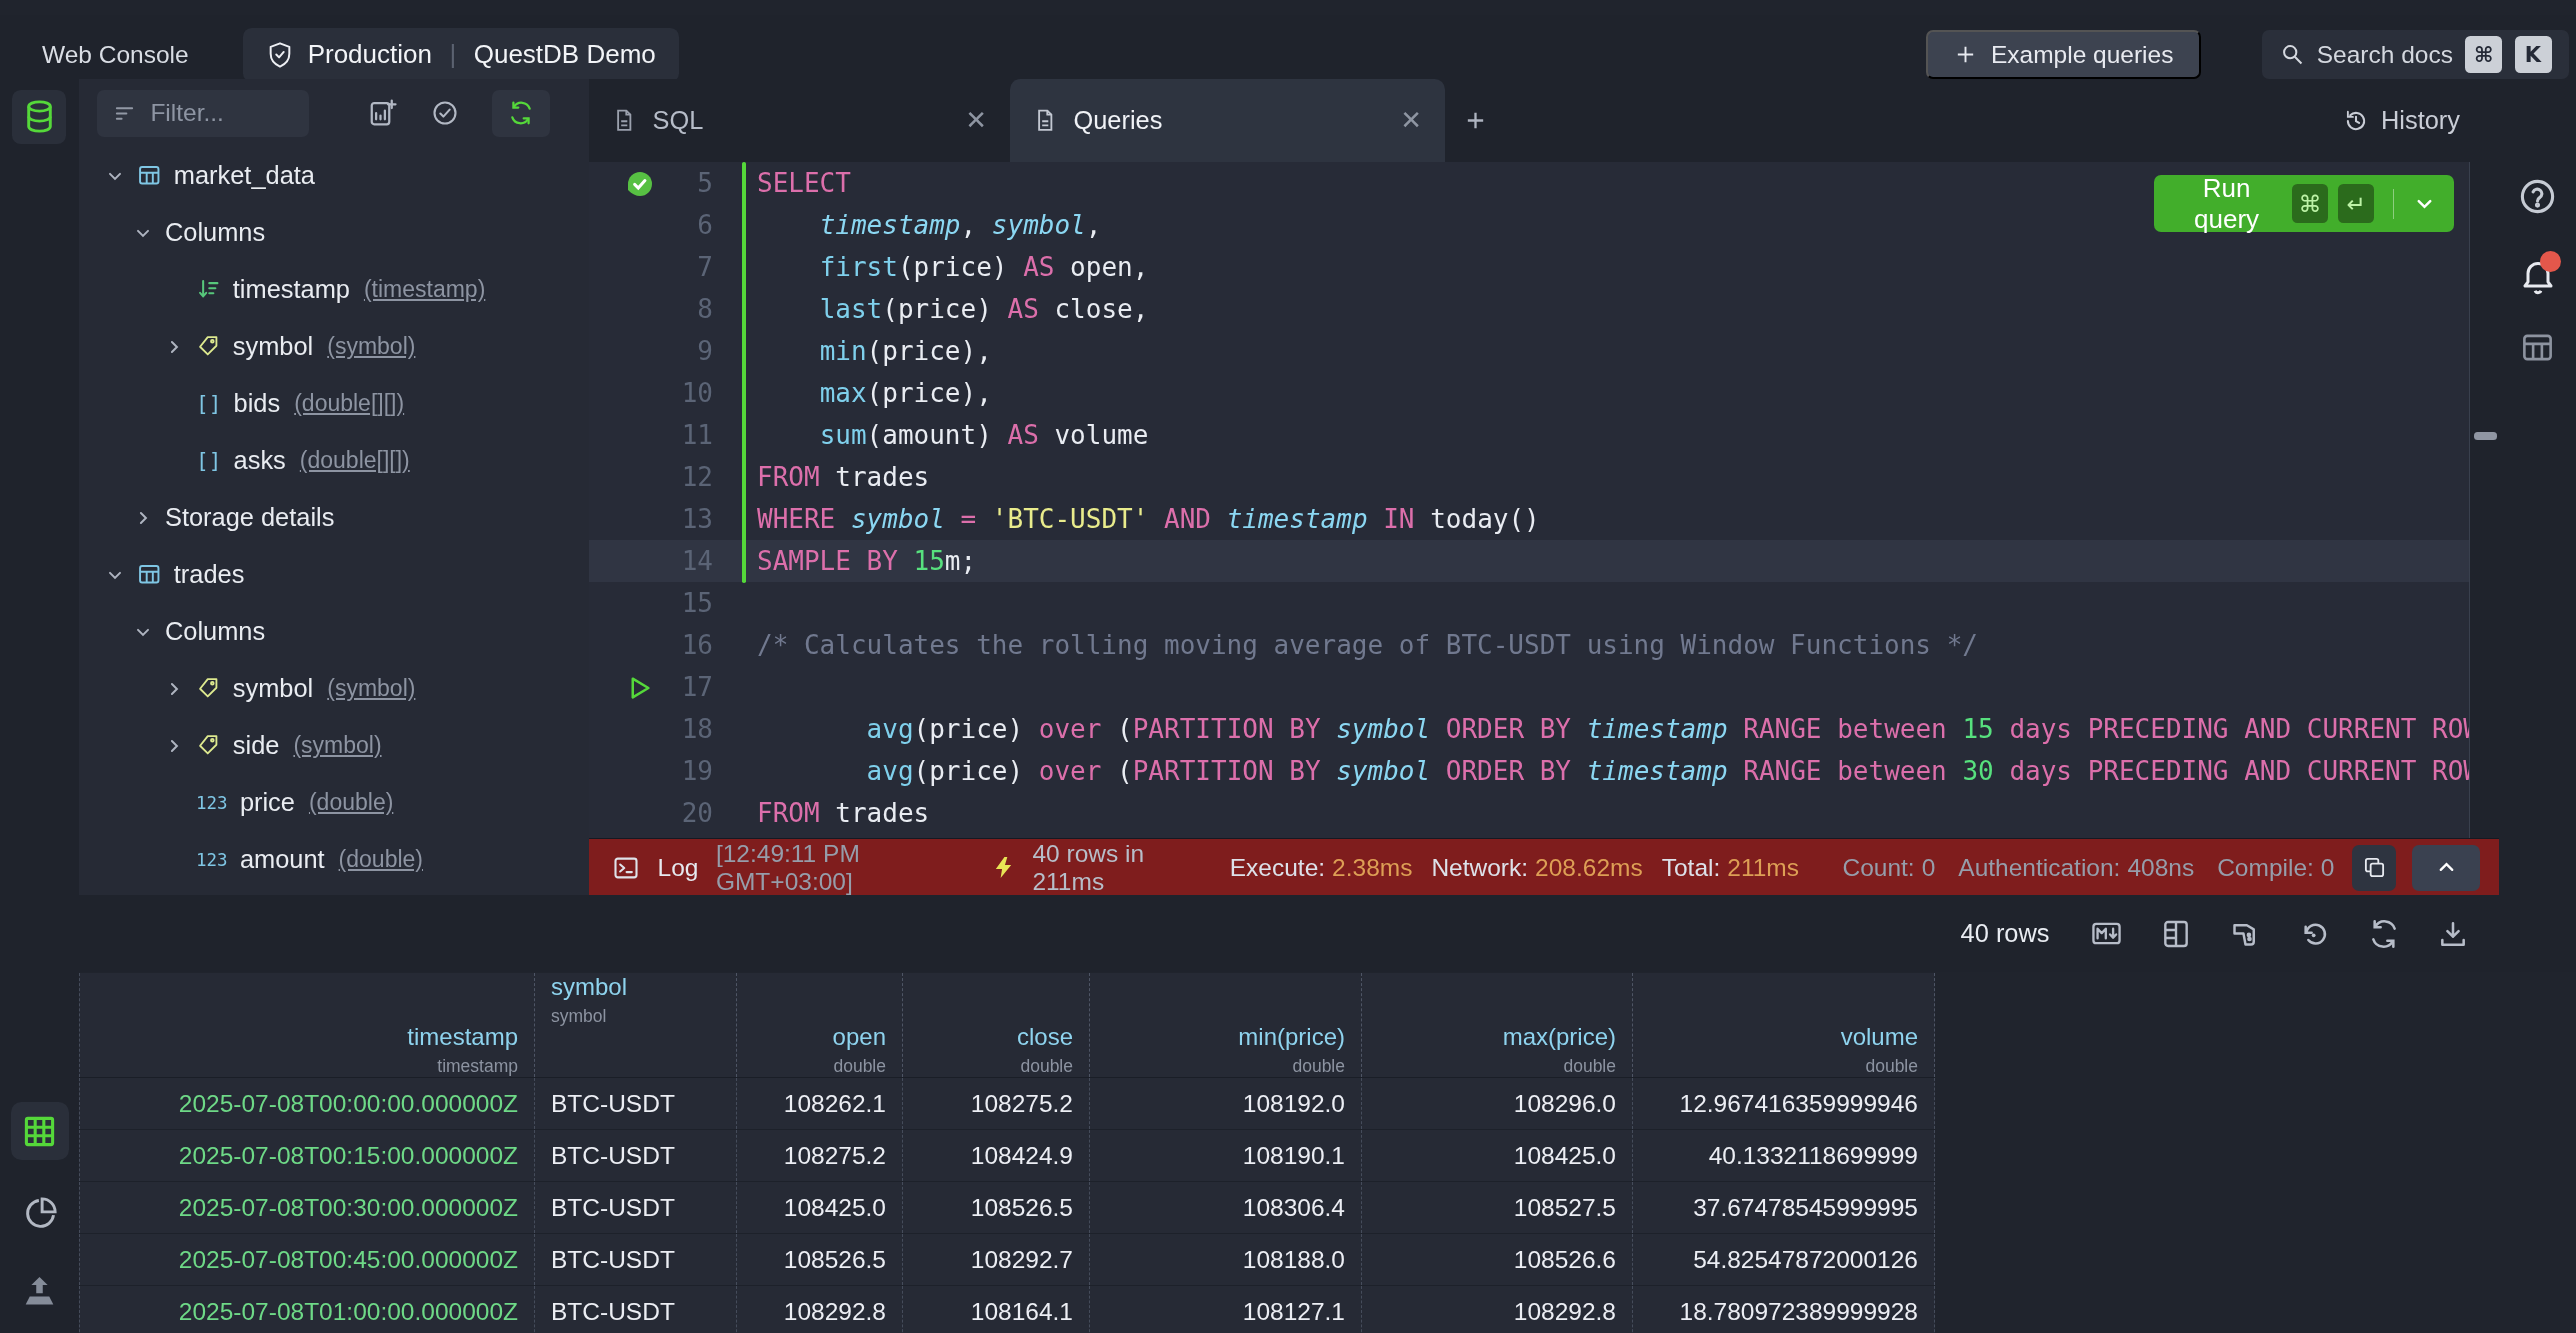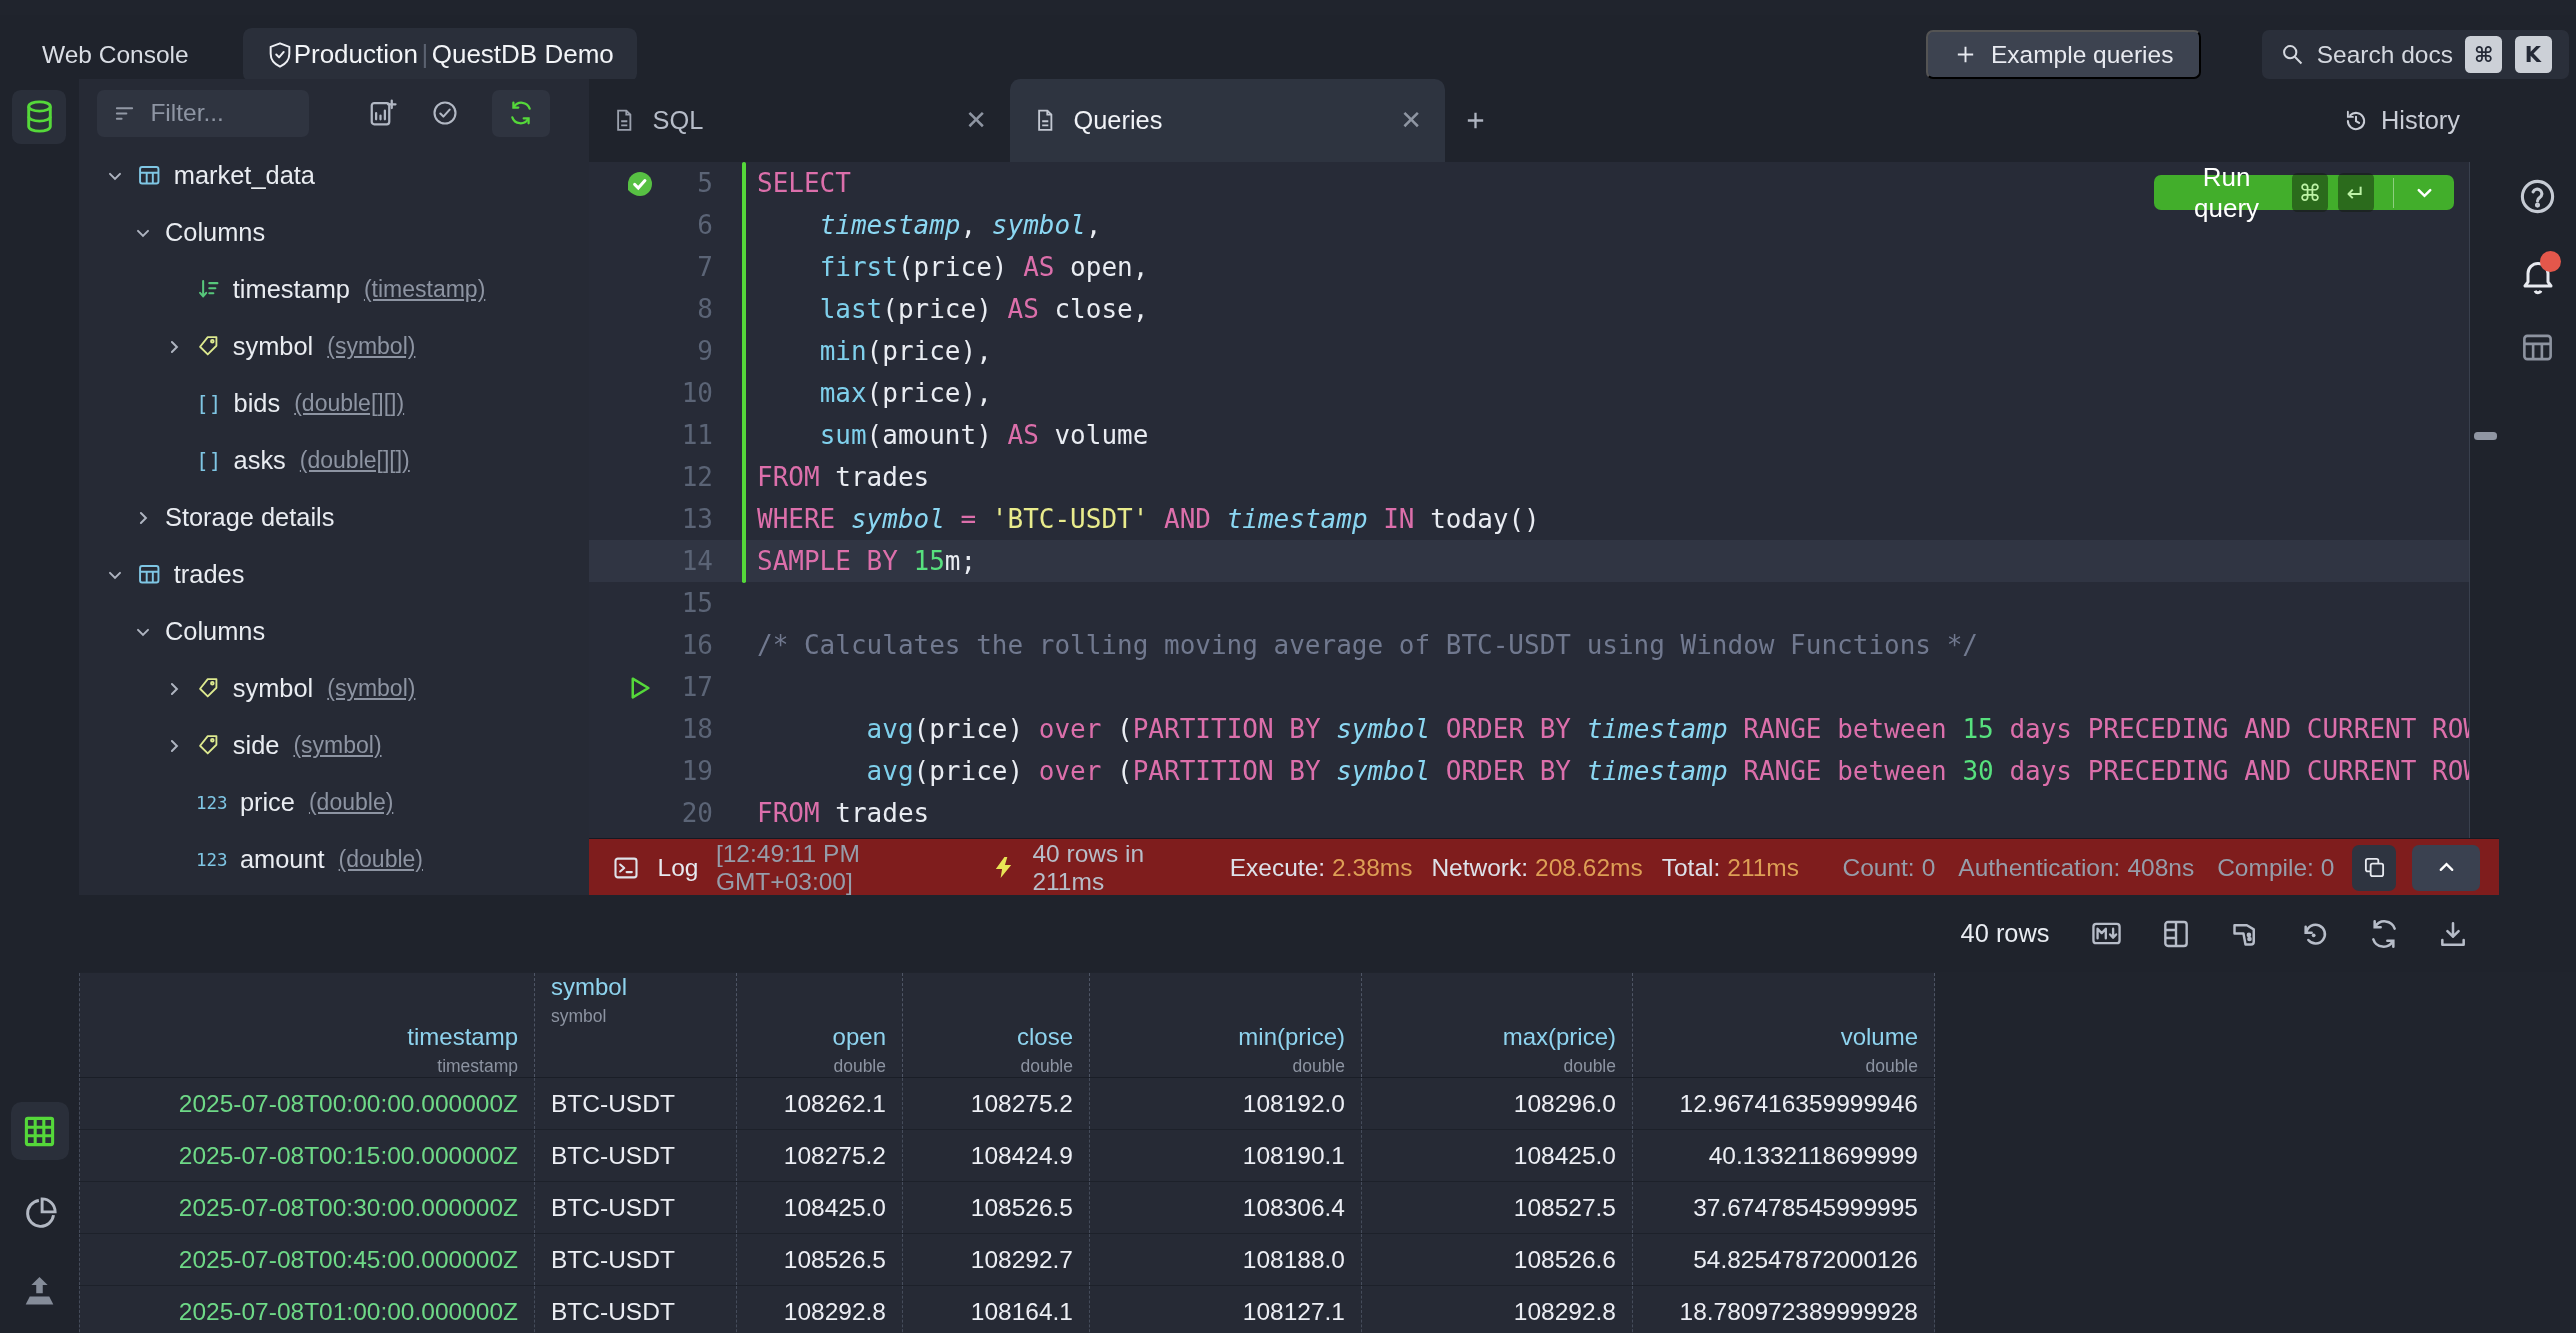--- a/index.html
+++ b/index.html
@@ -4,21 +4,21 @@
 <style>
   * { box-sizing: border-box; margin: 0; padding: 0; }
   html,body { background:#14171e; }
   body { font-family: "Liberation Sans", sans-serif; }
   .screen { position:relative; width:2576px; height:1334px; background:#20242d; overflow:hidden; color:#e8ebf0; }
   svg { display:block; }
 
   
   .topbar { position:absolute; left:0; top:15px; width:2576px; height:79px; background:#1f232c; display:flex; align-items:center; }
   .wc-title { margin-left:42px; font-size:24.5px; color:#d9dde4; }
-  .inst-pill { margin-left:54px; height:54px; background:#2a2f3a; border-radius:8.8px; display:flex; align-items:center; padding:0 23px; font-size:26px; color:#f2f4f7; }
+  .inst-pill { margin-left:54px; height:54px; background:#2a2f3a; border-radius:8.8px; display:flex; align-items:center; gap:14px; padding:0 23px; font-size:26px; color:#f2f4f7; }
   .inst-sep { color:#5b6270; font-size:26px; padding:0 3.5px; }
   .topbar-right { margin-left:auto; display:flex; align-items:center; gap:61px; margin-right:7px; }
   .btn-example { height:49px; background:#3d4350; border-radius:7px; display:flex; align-items:center; gap:14px; padding:0 26px; font-size:24.5px; color:#e8eaf0; cursor:pointer; }
   .search-pill { height:49px; background:#2a2f3a; border-radius:7px; display:flex; align-items:center; gap:12.3px; padding:0 17.5px; font-size:24.5px; color:#d4d8df; }
   .kbd { min-width:37px; height:37px; padding:0 7px; background:#ccd0d7; color:#242936; border-radius:5.3px; display:flex; align-items:center; justify-content:center; font-size:21px; font-weight:bold; font-family:"DejaVu Sans", sans-serif; }
 
   
   .leftrail { position:absolute; left:0; top:79px; width:79px; height:1255px; background:#1f232c; }
   .rail-box { position:absolute; background:#2a2f3a; border-radius:8.8px; display:flex; align-items:center; justify-content:center; cursor:pointer; }
   .rail-logo { left:12.3px; top:10.5px; width:54px; height:54px; }
@@ -53,21 +53,21 @@
   .cl { height:42px; display:flex; font-family:"DejaVu Sans Mono", monospace; font-size:26px; line-height:42px; white-space:pre; }
   .cl.active { background:#303543; }
   .ln { flex:0 0 140px; text-align:right; padding-right:16px; color:#5b6476; }
   .ct { padding-left:28px; }
   .tk-k { color:#dc6fab; } .tk-f { color:#7fd0ec; }
   .tk-t { color:#8bd7f2; font-style:italic; }
   .tk-s { color:#e9ec8c; } .tk-n { color:#57e07e; }
   .tk-c { color:#71798f; } .tk-p { color:#e9ecf2; }
   .block-bar { position:absolute; left:153px; top:0; width:4.4px; height:421px; background:#55d83a; border-radius:1.8px; }
   .marker { position:absolute; left:35px; width:32px; height:32px; }
-  .run-btn { position:absolute; left:1565px; top:13px; width:300px; height:35px; background:#42ae2b; border-radius:7px; border:none; display:flex; align-items:center; padding:0 17.5px; gap:10.5px; cursor:pointer; }
+  .run-btn { position:absolute; left:1565px; top:13px; width:300px; height:57px; background:#42ae2b; border-radius:7px; border:none; display:flex; align-items:center; padding:0 17.5px; gap:10.5px; cursor:pointer; }
   .run-label { font-size:26px; color:#ffffff; font-family:"Liberation Sans", sans-serif; }
   .run-key { width:39px; height:39px; background:rgba(15,26,10,0.45); border-radius:5.3px; color:#bdf2a6; font-size:23px; display:flex; align-items:center; justify-content:center; font-family:"DejaVu Sans", sans-serif; }
   .run-sep { width:0.9px; height:30px; background:rgba(255,255,255,0.4); margin:0 8.8px; }
   .scrollstrip { position:absolute; left:2469px; top:162px; width:30px; height:676px; background:#1f232c; border-left:0.9px solid #39404e; }
   .scroll-thumb { position:absolute; left:3.5px; top:270px; width:23px; height:8px; background:#9096a3; border-radius:3.5px; }
 
   
   .rightrail { position:absolute; left:2499px; top:79px; width:77px; height:817px; background:#1f232c; }
   .rr-item { position:absolute; left:0; width:77px; display:flex; justify-content:center; cursor:pointer; }
   .bell-wrap { position:relative; }

